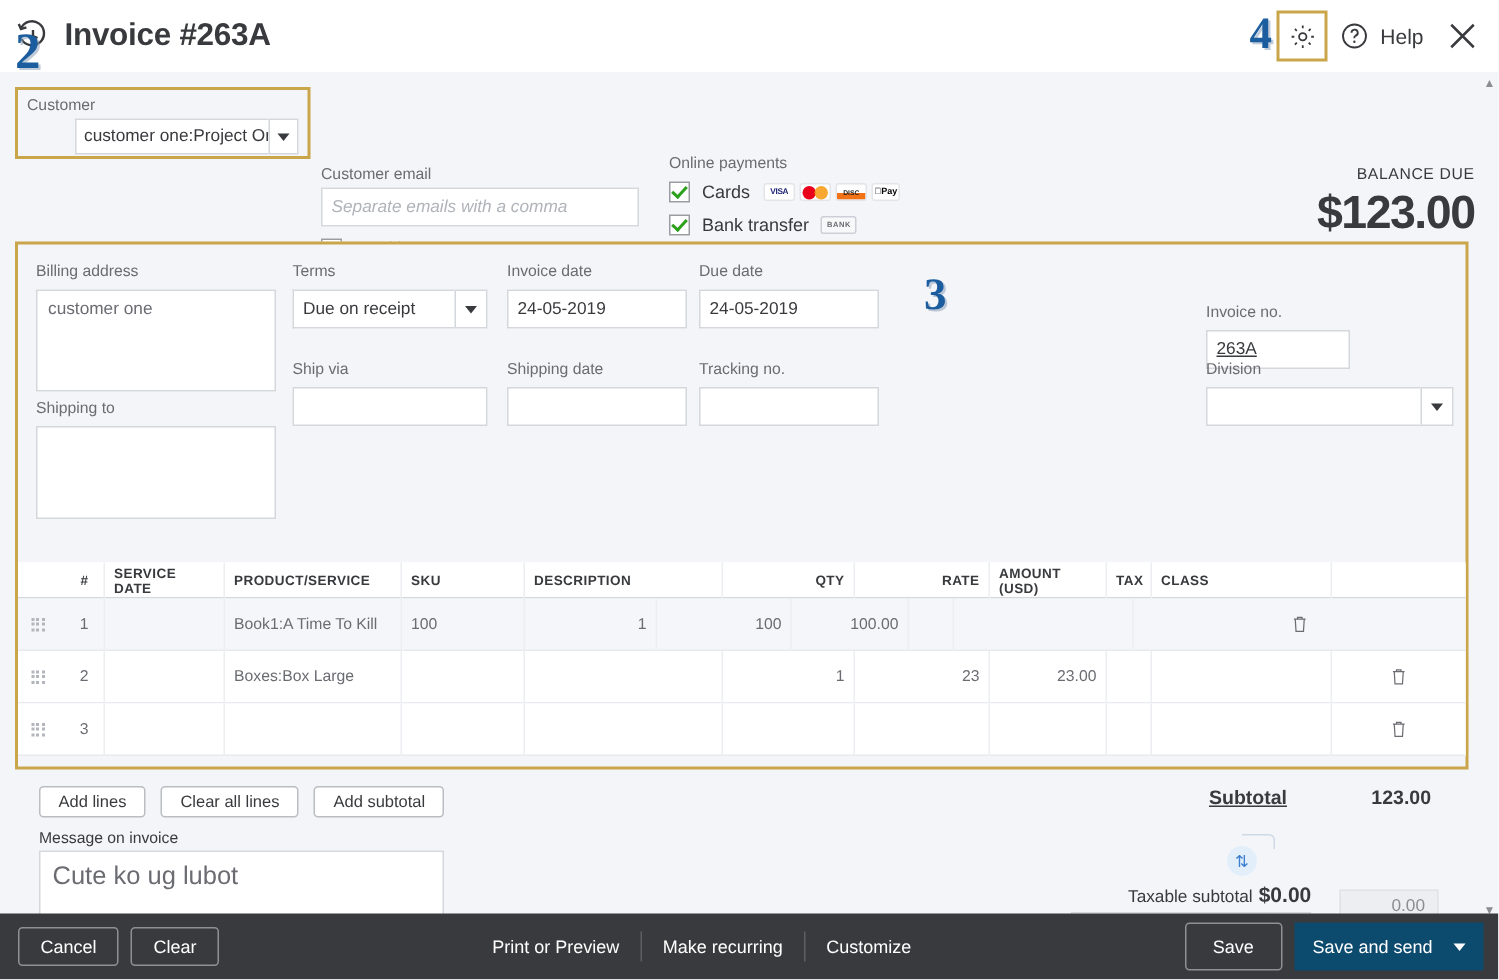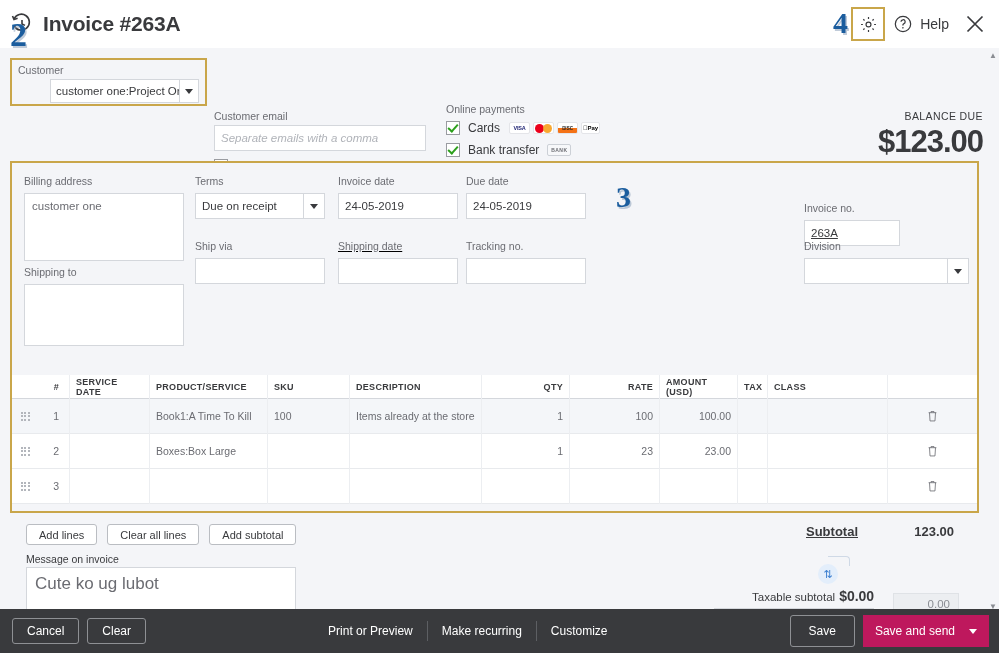--- a/index.html
+++ b/index.html
@@ -243,21 +243,21 @@
   }
   .fbtn-out {
     border: 1px solid #8e9094; border-radius: 3px;
     color: #fff; font-size: 12px; height: 26px;
     display: flex; align-items: center; justify-content: center;
     padding: 0 14px;
   }
   .flink { color: #fff; font-size: 12px; padding: 0 14px; }
   .fsep { width: 1px; height: 20px; background: #5d5f63; }
   .save-send {
-    background: #be185d; color: #fff; font-size: 12px;
+    background: #0c4a6e; color: #fff; font-size: 12px;
     height: 32px; display: flex; align-items: center;
     padding: 0 12px; margin-left: 8px; position: relative;
   }
   .ss-caret { margin-left: 14px; width: 0; height: 0; border-left: 4px solid transparent; border-right: 4px solid transparent; border-top: 5px solid #fff; }
 </style>
 </head>
 <body>
 
 <div class="app">
 
@@ -375,21 +375,21 @@
       <div class="g" style="left:454px; top:8px;">
         <span class="lbl">Due date</span>
         <div class="txtinput" style="width:120px; margin-top:4px;">24-05-2019</div>
       </div>
 
       <div class="g" style="left:183px; top:73px;">
         <span class="lbl">Ship via</span>
         <div class="txtinput" style="width:130px; margin-top:4px;"></div>
       </div>
 
-      <div class="g" style="left:326px; top:73px;text-decoration:underline;">
+      <div class="g" style="left:326px; top:73px;">
         <span class="lbl">Shipping date</span>
         <div class="txtinput" style="width:120px; margin-top:4px;"></div>
       </div>
 
       <div class="g" style="left:454px; top:73px;">
         <span class="lbl">Tracking no.</span>
         <div class="txtinput" style="width:120px; margin-top:4px;"></div>
       </div>
 
       <div class="g" style="left:792px; top:8px;margin-top:27px;">
@@ -435,21 +435,20 @@
               <i></i>
               <i></i>
               <i></i>
               <i></i>
             </span>
           </div>
         <div class="td c-num">1</div>
         <div class="td c-svc"></div>
         <div class="td c-prod">Book1:A Time To Kill</div>
         <div class="td c-sku">100</div>
-        <div class="td c-desc">Items already at the store</div>
         <div class="td c-qty">1</div>
         <div class="td c-rate">100</div>
         <div class="td c-amt">100.00</div>
         <div class="td c-tax"></div>
         <div class="td c-cls"></div>
         <div class="td c-end">
           <svg class="trash" viewBox="0 0 14 16" fill="none" stroke="currentColor" stroke-width="1.1">
             <path d="M1.8 3.6h10.4M5 3.6V2.1h4v1.5M3 3.6l.7 11h6.6l.7-11"></path>
           </svg>
         </div>

